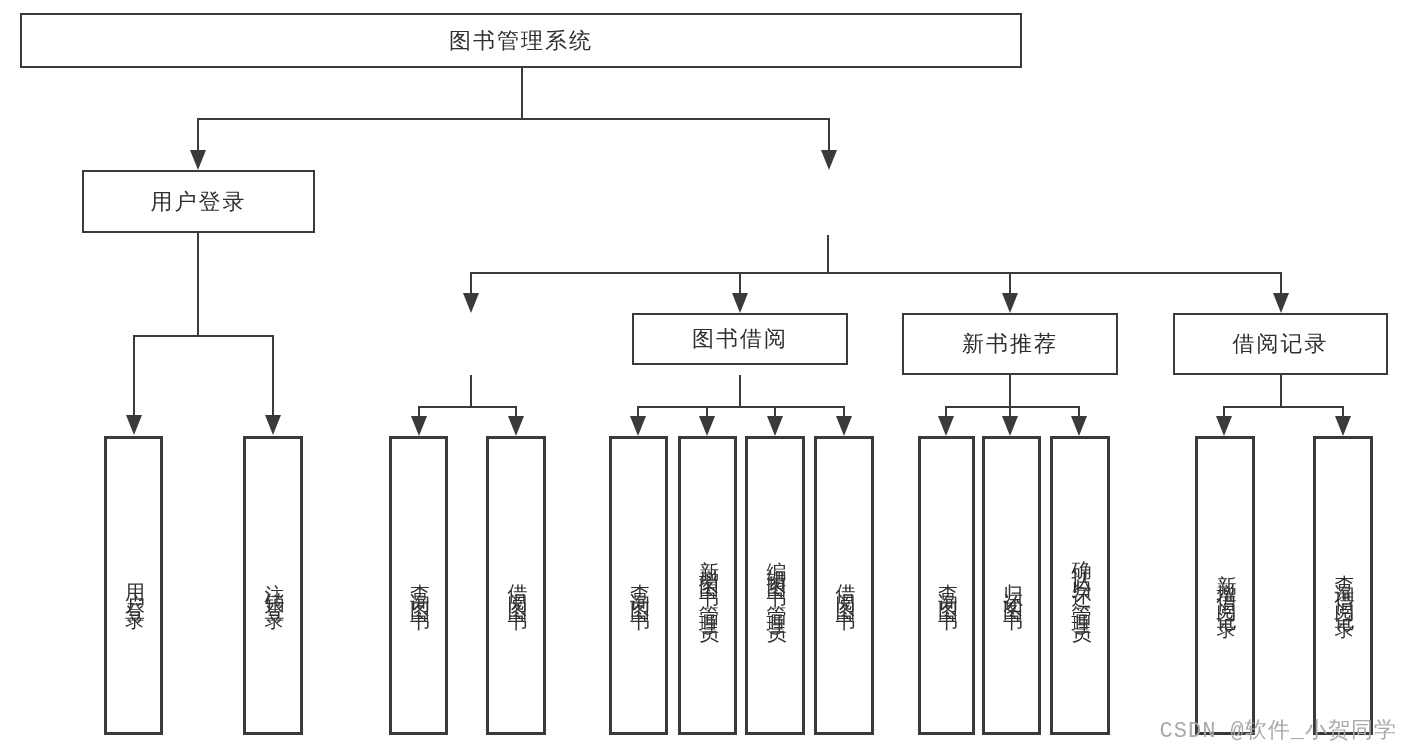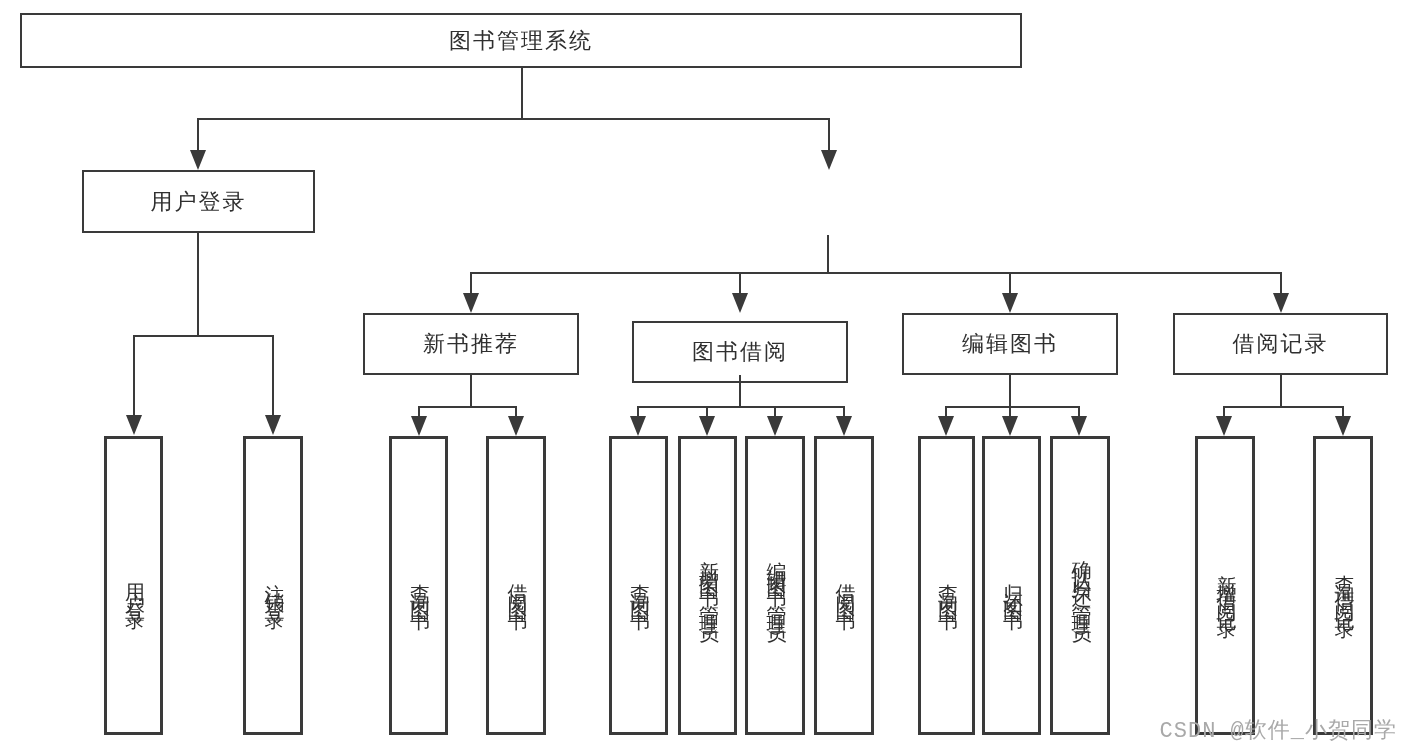--- a/index.html
+++ b/index.html
@@ -81,23 +81,22 @@
   <div class="line" style="left:470px;top:272px;width:812px;height:2px"></div>
   <div class="line" style="left:470px;top:272px;width:2px;height:23px"></div>
   <div class="arrow" style="left:463px;top:293px"></div>
   <div class="line" style="left:739px;top:272px;width:2px;height:23px"></div>
   <div class="arrow" style="left:732px;top:293px"></div>
   <div class="line" style="left:1009px;top:272px;width:2px;height:23px"></div>
   <div class="arrow" style="left:1002px;top:293px"></div>
   <div class="line" style="left:1280px;top:272px;width:2px;height:23px"></div>
   <div class="arrow" style="left:1273px;top:293px"></div>
 
-  <div class="box" style="left:363px;top:313px;width:216px;height:62px">新书推荐</div>
-  <div class="box" style="left:632px;top:321px;width:216px;height:62px">图书借阅</div>
-  <div class="box" style="left:902px;top:313px;width:216px;height:62px">编辑图书</div>
+  <div class="box" style="left:632px;top:313px;width:216px;height:52px">图书借阅</div>
+  <div class="box" style="left:902px;top:313px;width:216px;height:62px">新书推荐</div>
   <div class="box" style="left:1173px;top:313px;width:215px;height:62px">借阅记录</div>
 
   <div class="line" style="left:470px;top:375px;width:2px;height:31px"></div>
   <div class="line" style="left:418px;top:406px;width:99px;height:2px"></div>
   <div class="line" style="left:418px;top:406px;width:2px;height:12px"></div>
   <div class="arrow" style="left:411px;top:416px"></div>
   <div class="line" style="left:515px;top:406px;width:2px;height:12px"></div>
   <div class="arrow" style="left:508px;top:416px"></div>
 
   <div class="line" style="left:739px;top:375px;width:2px;height:31px"></div>

